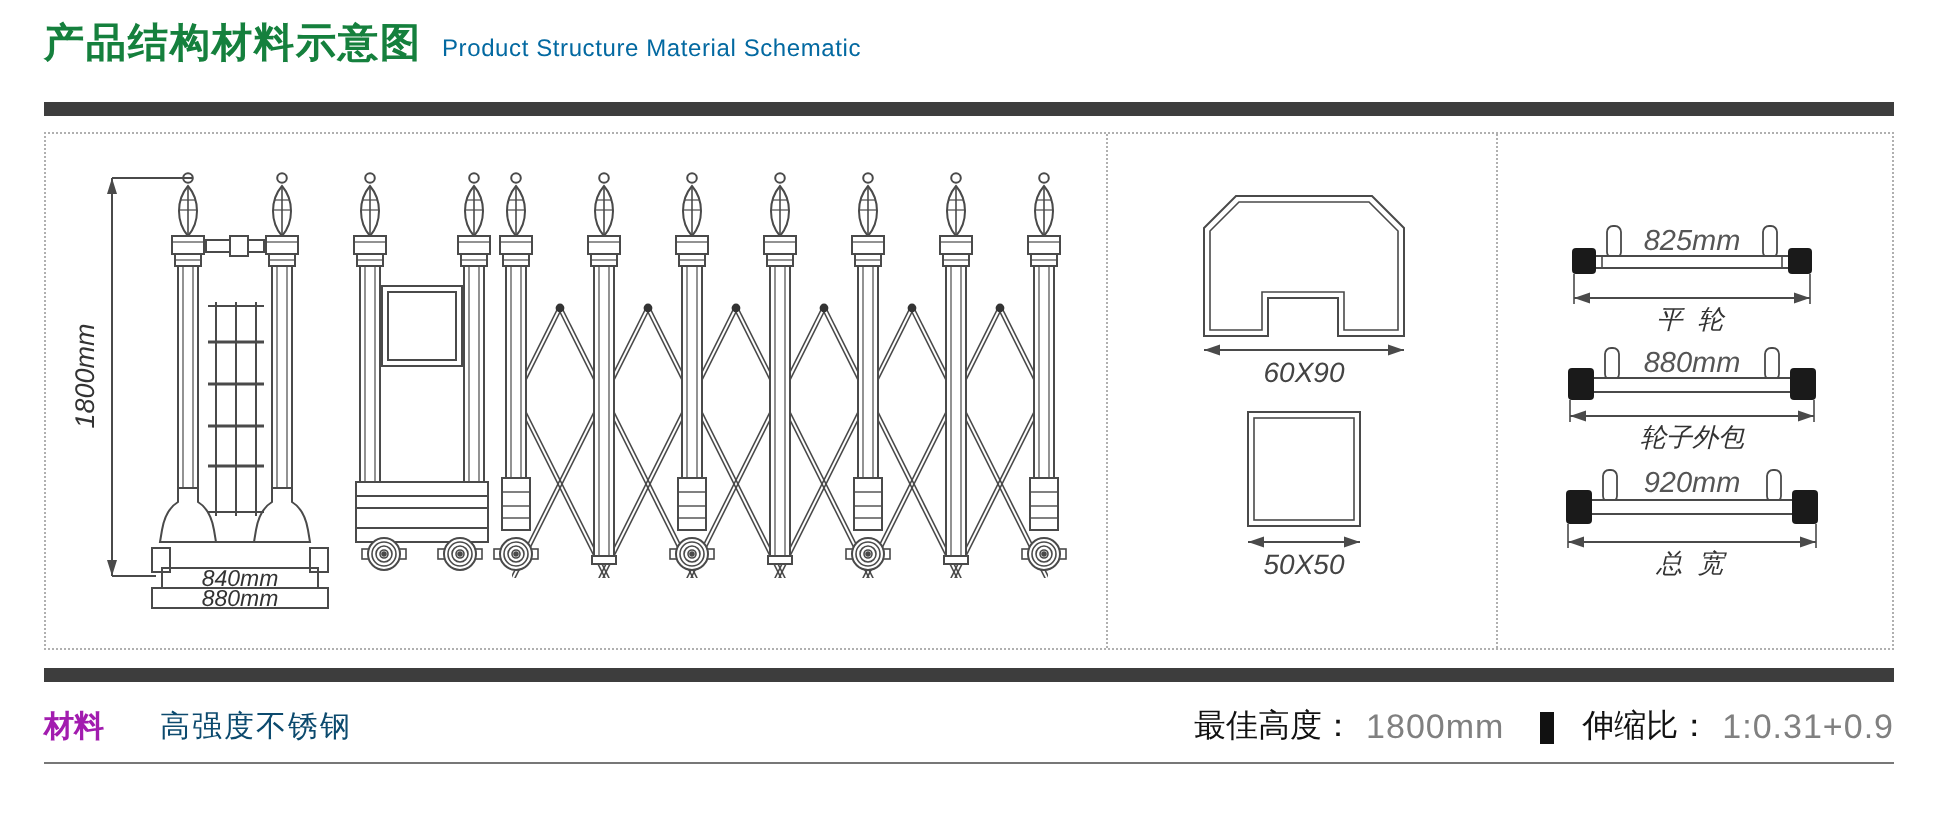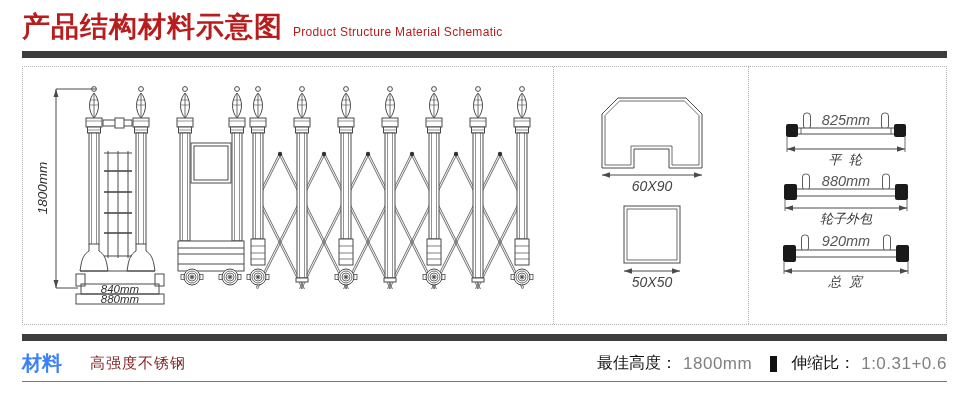--- a/index.html
+++ b/index.html
@@ -1,38 +1,38 @@
 <!DOCTYPE html>
 <html><head>
 <meta charset="utf-8">
 <style>
   html,body{margin:0;padding:0;background:#ffffff;}
   body{font-family:"Liberation Sans","DejaVu Sans",sans-serif;color:#1c1c1c;}
   .page{position:relative;width:968px;height:407px;background:#fff;overflow:hidden;}
 
   .titlebar{position:absolute;left:22px;top:8px;display:flex;align-items:baseline;}
-  .title-cn{font-size:28px;font-weight:bold;letter-spacing:1px;color:#b91c1c;}
-  .title-en{font-size:12px;color:#b91c1c;margin-left:10px;letter-spacing:.3px;}
+  .title-cn{font-size:20px;font-weight:bold;letter-spacing:1px;color:#15803d;}
+  .title-en{font-size:12px;color:#0369a1;margin-left:10px;letter-spacing:.3px;}
 
   .darkbar{position:absolute;left:22px;width:925px;height:7px;background:#3d3d3d;}
   .bar1{top:51px;} .bar2{top:334px;}
 
   .mainbox{position:absolute;left:22px;top:66px;width:925px;height:259px;
     border:1px dotted #b0b0b0;box-sizing:border-box;display:flex;}
   .panel{height:100%;box-sizing:border-box;font-style:italic;}
   .panel-left{width:530px;}
   .panel-mid{width:195px;border-left:1px dotted #b0b0b0;}
   .panel-right{width:198px;border-left:1px dotted #b0b0b0;}
   svg{display:block;}
   svg text{font-family:"Liberation Sans","DejaVu Sans",sans-serif;}
 
   .footer{position:absolute;left:22px;top:346px;width:925px;height:36px;
     border-bottom:1px solid #777;display:flex;align-items:center;box-sizing:border-box;}
-  .mat-label{font-size:20px;font-weight:bold;color:#3b82f6;font-family:Liberation Mono, monospace;}
-  .mat-value{font-size:15px;color:#7f1d1d;margin-left:28px;letter-spacing:1px;text-align:center;}
+  .mat-label{font-size:15px;font-weight:bold;color:#a21caf;font-family:Liberation Mono, monospace;}
+  .mat-value{font-size:15px;color:#0c4a6e;margin-left:28px;letter-spacing:1px;text-align:center;}
   .spec-group{margin-left:auto;display:flex;align-items:center;}
   .spec-label{font-size:16px;font-weight:normal;color:#111;}
   .spec-value{font-size:17px;color:#808080;margin-left:6px;letter-spacing:.5px;}
   .sep{width:7px;height:16px;background:#111;margin:0 14px 0 18px;}
 </style>
 </head>
 <body>
 
 <div class="page">
 
@@ -291,17 +291,17 @@
   <div class="darkbar bar2"></div>
 
   <div class="footer">
     <span class="mat-label">材料</span>
     <span class="mat-value">高强度不锈钢</span>
     <div class="spec-group">
       <span class="spec-label">最佳高度：</span>
       <span class="spec-value">1800mm</span>
       <span class="sep"></span>
       <span class="spec-label">伸缩比：</span>
-      <span class="spec-value">1:0.31+0.6</span>
+      <span class="spec-value">1:0.31+0.9</span>
     </div>
   </div>
 
 </div>
 
 </body></html>

